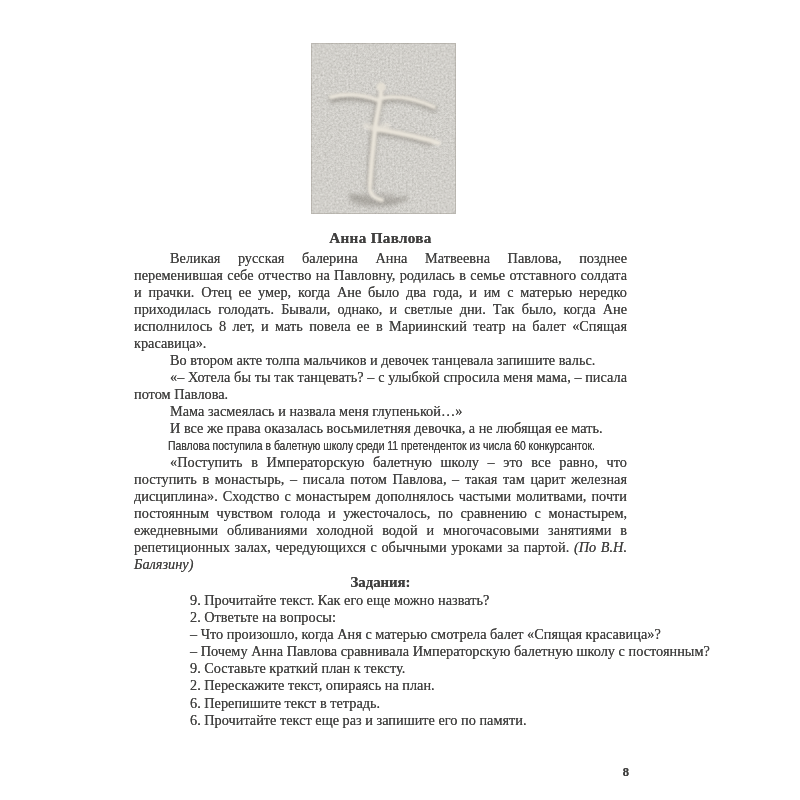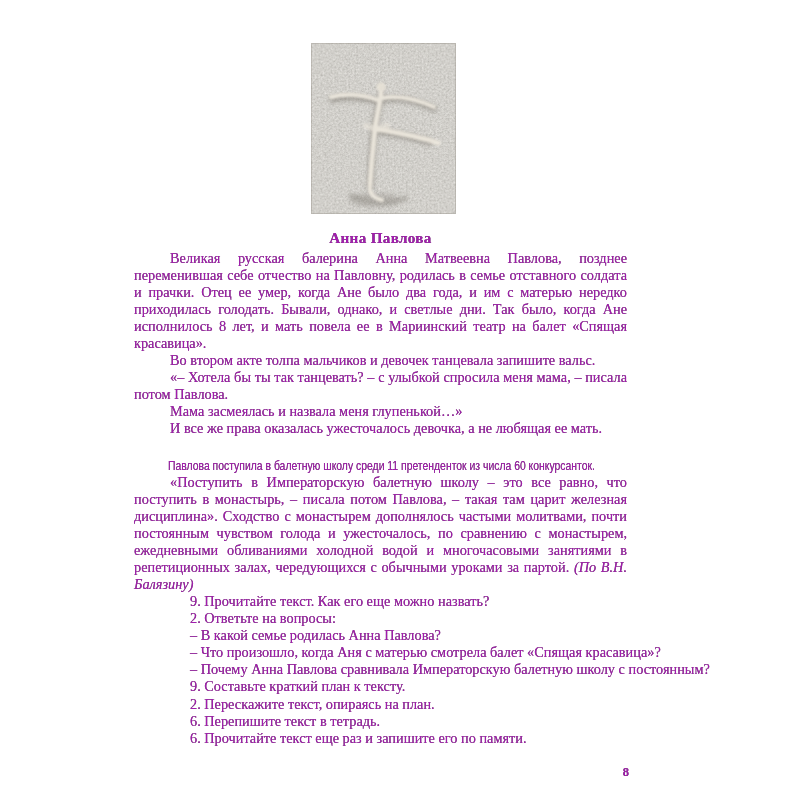--- a/index.html
+++ b/index.html
@@ -1,34 +1,34 @@
 <!DOCTYPE html>
 <html><head>
 <meta charset="utf-8">
 <style>
   html,body{margin:0;padding:0;background:#ffffff;}
   .page{
     position:relative;width:800px;height:800px;background:#ffffff;overflow:hidden;
-    font-family:"Liberation Serif",serif;color:#a21caf;
+    font-family:"Liberation Serif",serif;color:#404040;
   }
   .content{position:absolute;left:134px;top:24px;width:493px;}
   .photo-wrap{margin:19px 0 0 177px;width:145px;height:171px;}
   .photo-wrap svg{display:block;}
   .title{
     margin:14px 0 0 0;text-align:center;font-weight:bold;
     font-size:15.2px;line-height:19px;letter-spacing:.3px;
     text-shadow:0 0 .5px rgba(60,57,52,.9);
   }
   .body-text{margin-top:3px;}
   p.body-p{
     margin:0;text-align:justify;text-indent:36px;
     font-size:14.3px;line-height:17px;
     text-shadow:0 0 .5px rgba(60,57,52,.85);
   }
-  p.body-p.cond{text-indent:0;padding-left:34px;text-align:left;white-space:nowrap;margin-top:20px;}
+  p.body-p.cond{text-indent:0;padding-left:34px;text-align:left;white-space:nowrap;}
   .cond-inner{
     display:inline-block;transform:scaleX(.8);transform-origin:0 50%;
     font-family:"Liberation Sans",sans-serif;font-size:13px;
   }
   .attr{font-style:italic;}
   .tasks-heading{
     margin:1px 0 1px 0;text-align:center;font-weight:bold;
     font-size:14.8px;line-height:17px;
     text-shadow:0 0 .5px rgba(60,57,52,.9);
   }
@@ -96,30 +96,30 @@
       </svg>
     </div>
 
     <h1 class="title">Анна Павлова</h1>
 
     <div class="body-text">
         <p class="body-p"><span>Великая русская балерина Анна Матвеевна Павлова, позднее переменившая себе отчество на Павловну, родилась в семье отставного солдата и прачки. Отец ее умер, когда Ане было два года, и им с матерью нередко приходилась голодать. Бывали, однако, и светлые дни. Так было, когда Ане исполнилось 8 лет, и мать повела ее в Мариинский театр на балет «Спящая красавица».</span></p>
         <p class="body-p"><span>Во втором акте толпа мальчиков и девочек танцевала запишите вальс.</span></p>
         <p class="body-p"><span>«– Хотела бы ты так танцевать? – с улыбкой спросила меня мама, – писала потом Павлова.</span></p>
         <p class="body-p"><span>Мама засмеялась и назвала меня  глупенькой…»</span></p>
-        <p class="body-p"><span>И все же права оказалась ужесточалось девочка, а не любящая ее мать.</span></p>
+        <p class="body-p"><span>И все же права оказалась восьмилетняя девочка, а не любящая ее мать.</span></p>
         <p class="body-p cond"><span class="cond-inner">Павлова поступила в балетную школу среди 11 претенденток из числа 60 конкурсанток.</span></p>
         <p class="body-p"><span>«Поступить в Императорскую балетную школу – это все равно, что поступить в монастырь, – писала потом Павлова, – такая там царит железная дисциплина». Сходство с монастырем дополнялось частыми молитвами, почти постоянным чувством голода и ужесточалось, по сравнению с монастырем, ежедневными обливаниями холодной водой и многочасовыми занятиями в репетиционных залах, чередующихся с обычными уроками за партой.</span> <i class="attr">(По В.Н. Балязину)</i></p>
       </div>
 
+    <h2 class="tasks-heading">Задания:</h2>
 
     <div class="tasks">
         <div class="task">9. Прочитайте текст. Как его еще можно назвать?</div>
         <div class="task">2. Ответьте на вопросы:</div>
-        <div class="task">– В какой семье родилась Анна Павлова?</div>
         <div class="task">– Что произошло, когда Аня с матерью смотрела балет «Спящая красавица»?</div>
         <div class="task">– Почему Анна Павлова сравнивала Императорскую балетную школу с постоянным?</div>
         <div class="task">9. Составьте краткий план к тексту.</div>
         <div class="task">2. Перескажите текст, опираясь на план.</div>
         <div class="task">6. Перепишите текст в тетрадь.</div>
         <div class="task">6. Прочитайте текст еще раз и запишите его по памяти.</div>
       </div>
 
   </div>
 

